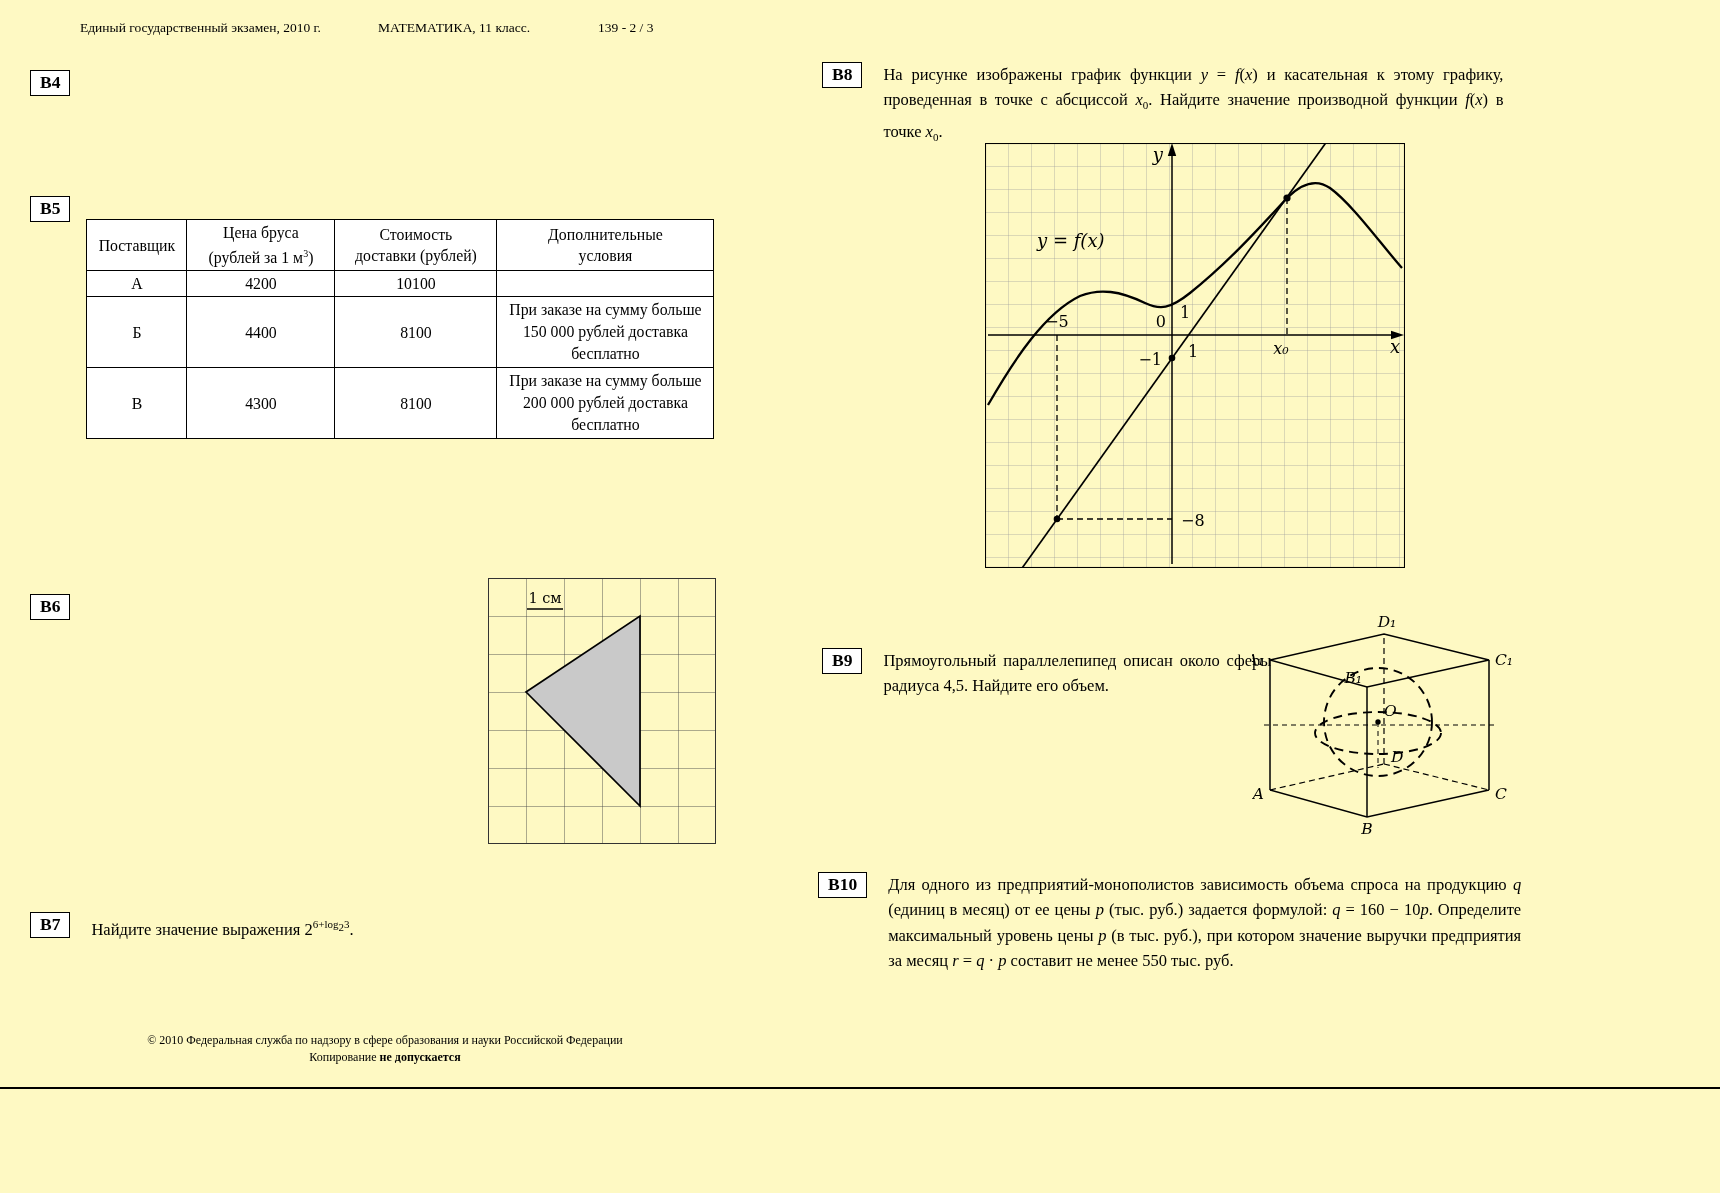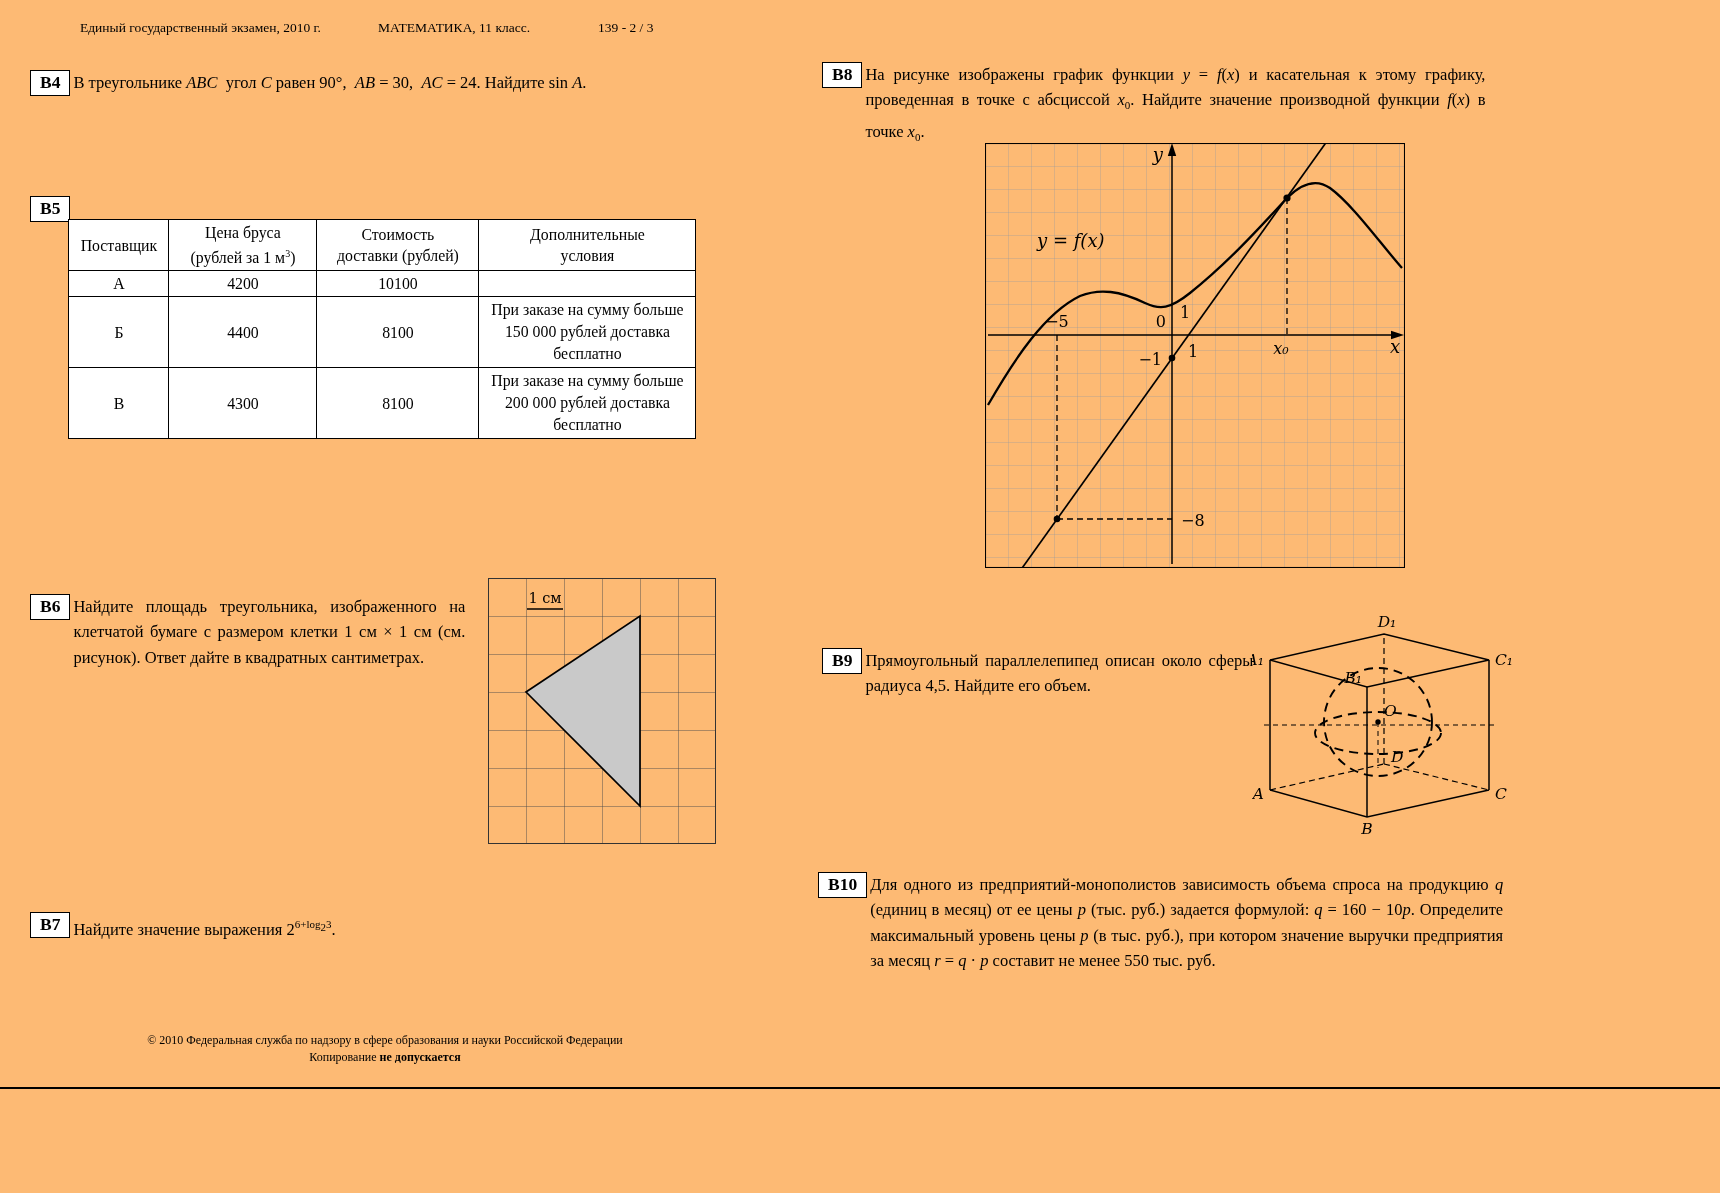--- a/index.html
+++ b/index.html
@@ -1,20 +1,20 @@
 <!DOCTYPE html>
 <html><head>
 <meta charset="utf-8">
 <style>
   * { margin:0; padding:0; box-sizing:border-box; }
   html,body { background:#e8e8e8; }
   body { font-family:"Liberation Serif", serif; color:#000; }
-  .page { position:relative; width:1720px; height:1193px; background:#fdba74; overflow:hidden; }
+  .page { position:relative; width:1720px; height:1193px; background:#fef9c3; overflow:hidden; }
   .hdr-item { position:absolute; font-size:13.5px; white-space:nowrap; }
-  .problem { position:absolute; display:flex; gap:3px; align-items:flex-start; }
+  .problem { position:absolute; display:flex; gap:21px; align-items:flex-start; }
   .plabel {
     flex:0 0 auto; border:1.7px solid #000; font-weight:bold; font-size:17.5px;
     padding:1px 9px 2px; text-align:center; background:#fff;
   }
   .ptext { font-size:16.5px; line-height:25.4px; text-align:justify; }
   .ptext sup { font-size:11px;margin-top:25px; }
   .ptext sub { font-size:11px; }
   .b5-table { border-collapse:collapse; margin-top:23px; margin-left:-5px; background:#fff; }
   .b5-table th, .b5-table td {
     border:1.4px solid #000; font-weight:normal; text-align:center; vertical-align:middle;
@@ -31,21 +31,20 @@
 <body>
 
 <div class="page">
 
   <div class="hdr-item" style="left:80px; top:20px">Единый государственный экзамен, 2010 г.</div>
   <div class="hdr-item" style="left:378px; top:20px">МАТЕМАТИКА, 11 класс.</div>
   <div class="hdr-item" style="left:598px; top:20px">139 - 2 / 3</div>
 
   <section class="problem" style="left:30px; top:70px; width:712px">
     <div class="plabel">В4</div>
-    <div class="ptext" style="width:650px">В треугольнике <i>ABC</i>&nbsp; угол <i>C</i> равен 90°, &nbsp;<i>AB</i> = 30, &nbsp;<i>AC</i> = 24. Найдите sin <i>A</i>.</div>
   </section>
 
   <section class="problem" style="left:30px; top:196px; width:712px">
     <div class="plabel">В5</div>
     <div style="width:650px">
       <table class="b5-table">
         <colgroup>
             <col style="width:100px">
             <col style="width:148px">
             <col style="width:162px">
@@ -78,21 +77,20 @@
             <td>8100</td>
             <td style="line-height:22px">При заказе на сумму больше 200&nbsp;000 рублей доставка бесплатно</td>
           </tr>
         </tbody>
       </table>
     </div>
   </section>
 
   <section class="problem" style="left:30px; top:594px; width:455px">
     <div class="plabel">В6</div>
-    <div class="ptext" style="width:392px">Найдите площадь треугольника, изображенного на клетчатой бумаге с размером клетки 1 см × 1 см (см. рисунок). Ответ дайте в квадратных сантиметрах.</div>
   </section>
 
   <svg class="fig" style="left:488px; top:578px" width="228" height="266" viewBox="0 0 228 266">
     <defs>
       <pattern id="g6" width="38" height="38" patternUnits="userSpaceOnUse">
         <path d="M38 0H0V38" fill="none" stroke="#4a4a4a" stroke-width="0.9"></path>
       </pattern>
     </defs>
     <rect x="0" y="0" width="228" height="266" fill="url(#g6)"></rect>
     <rect x="0.5" y="0.5" width="227" height="265" fill="none" stroke="#333" stroke-width="1"></rect>

